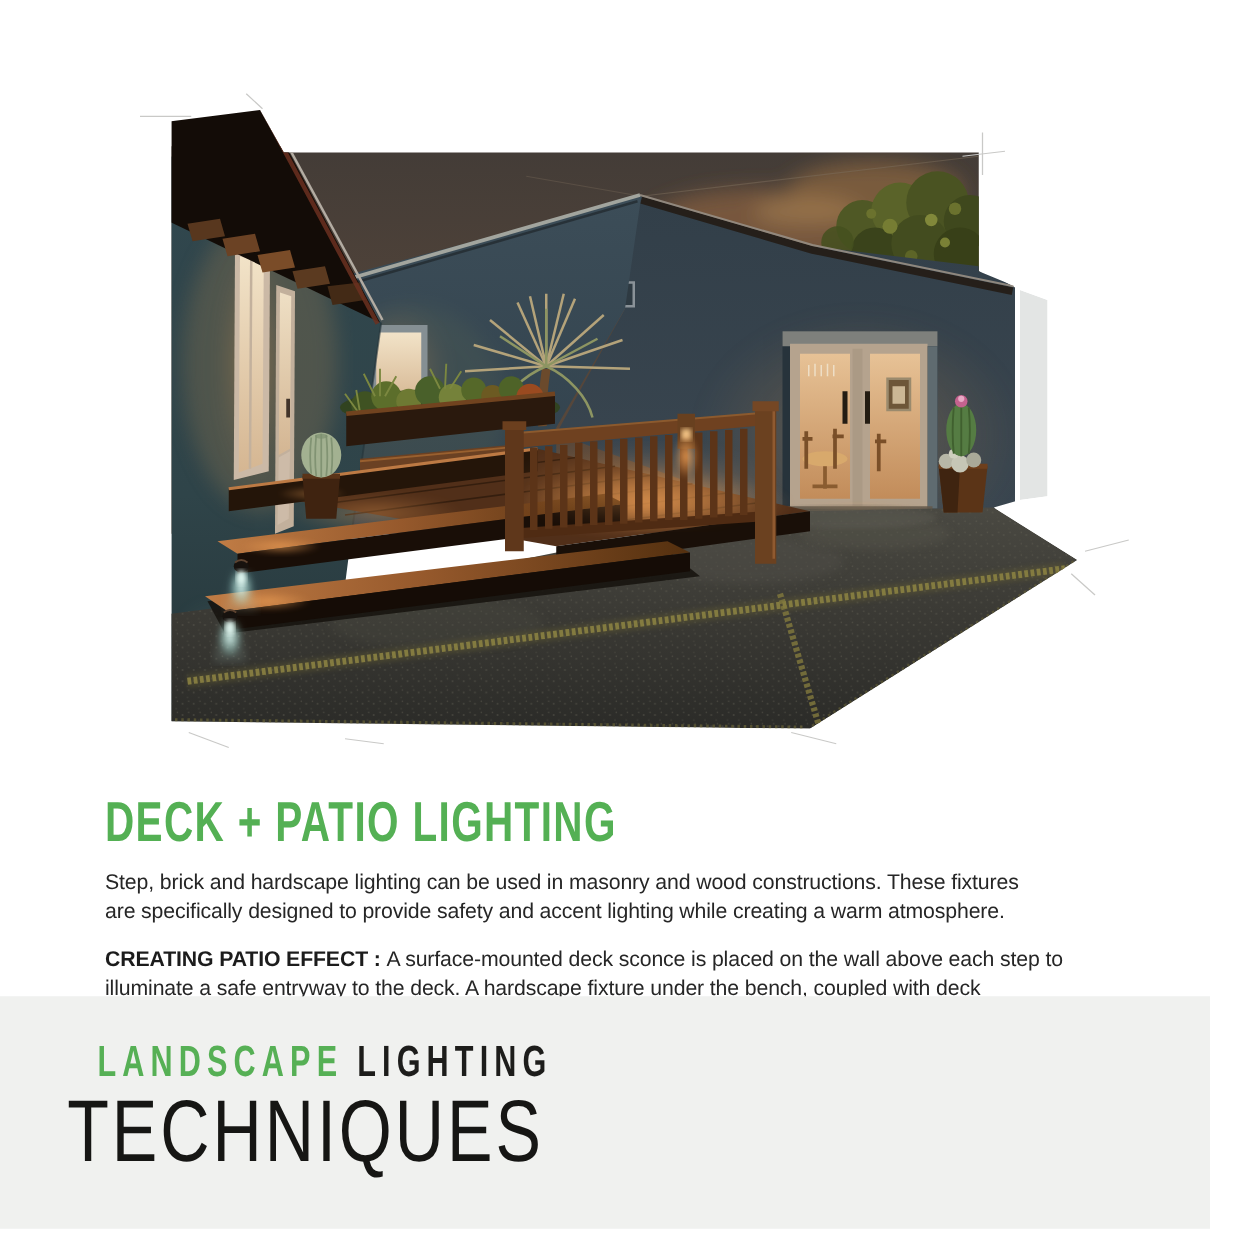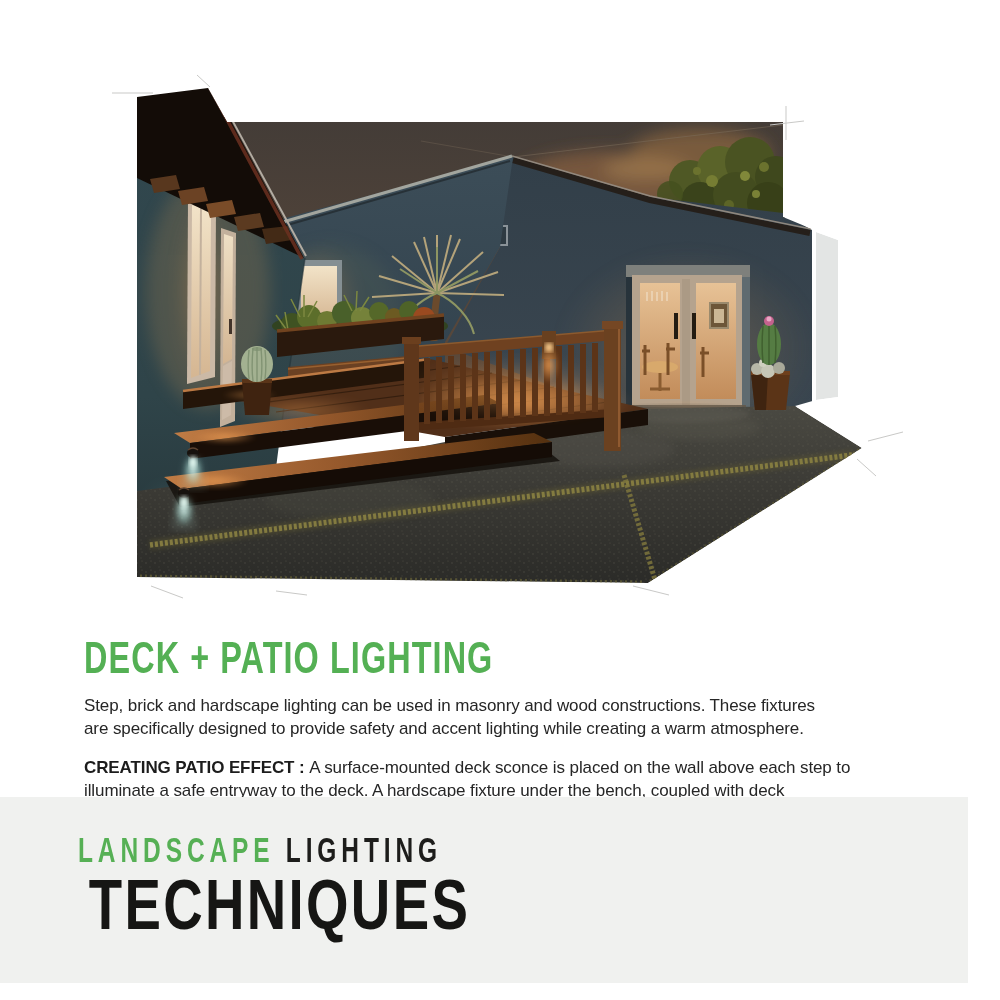--- a/index.html
+++ b/index.html
@@ -29,22 +29,22 @@
     background:#f0f1ef; 
   }
   .brand-line1{
     margin-top:35px; font-size:35px; font-weight:700; line-height:1;
     letter-spacing:7px; white-space:nowrap;
   }
   .brand-line1 .scale{display:inline-block; transform:scaleX(0.70); transform-origin:center;}
   .brand-line1 .green{color:#56b055; margin-right:16px;}
   .brand-line1 .dark{color:#1d1d1b;}
   .brand-line2{
-    margin-top:3px; font-size:70px; font-weight:700; line-height:1;
-    letter-spacing:3px; color:#161614; white-space:nowrap;padding-left:35px;
+    margin-top:3px; font-size:70px; font-weight:400; line-height:1;
+    letter-spacing:3px; color:#161614; white-space:nowrap;
   }
   .brand-line2 .scale{display:inline-block; transform:scaleX(0.78); transform-origin:center;}
 </style>
 </head>
 <body>
 
 <div class="page">
 
   <div class="scene-wrap" role="img" aria-label="Nighttime 3D rendering of a backyard deck and patio: wood deck with railing, step lights glowing on the wall above each step, a hardscape fixture under a bench, deck sconces on corner posts, lit french doors and windows, planter with yucca and grasses, potted cacti, and a stone patio with grass joints">
   <svg width="1000" height="620" viewBox="0 0 1000 620" xmlns="http://www.w3.org/2000/svg">

